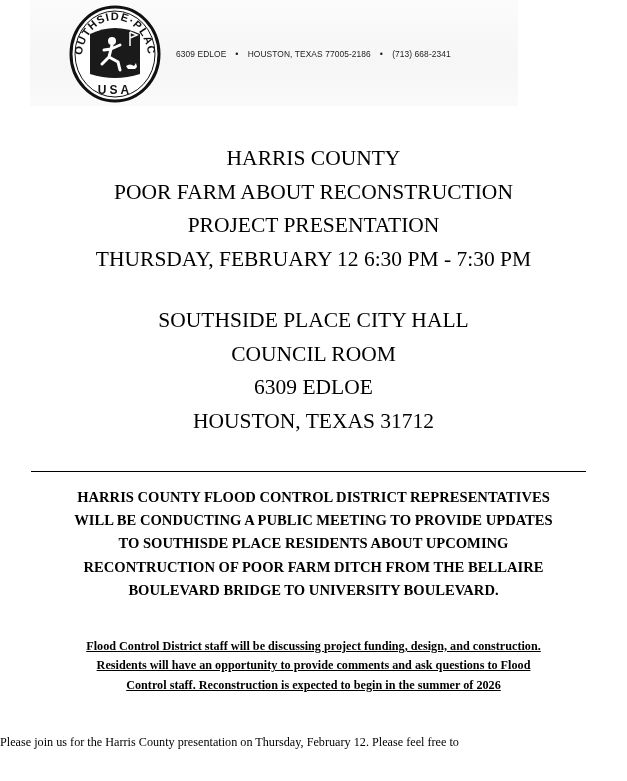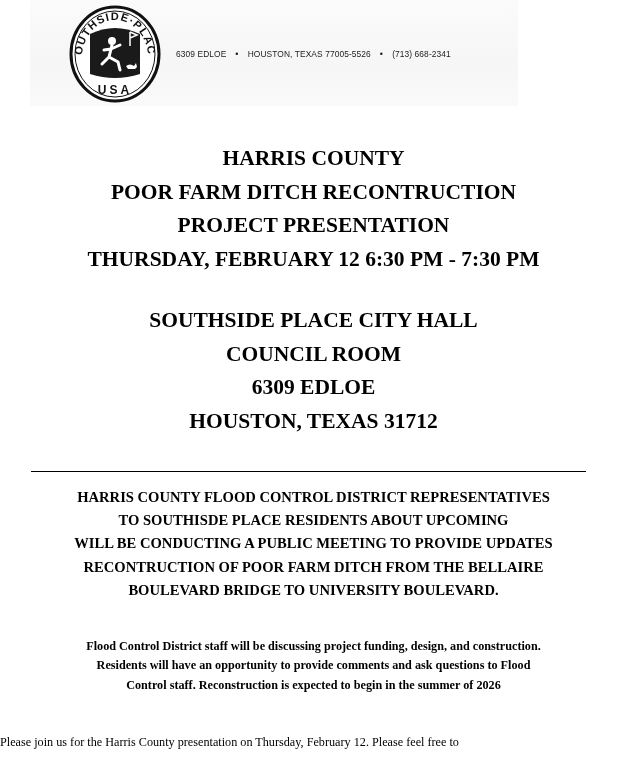--- a/index.html
+++ b/index.html
@@ -10,37 +10,37 @@
   }
   .logo { position: absolute; left: 38px; top: 4px; width: 94px; height: 100px; }
   .address-line {
     position: absolute; left: 146px; top: 49px;
     font-family: "Liberation Sans", sans-serif; font-size: 8.4px; color: #222;
     white-space: nowrap; letter-spacing: 0.1px;
   }
   .address-line .dot { margin: 0 9px; font-size: 9px; }
   .heading-block {
     position: absolute; left: 0; width: 627px; text-align: center;
-    font-family: "Liberation Serif", serif; font-weight: bold; font-size: 21.5px;
+    font-family: "Liberation Serif", serif; font-weight: normal; font-size: 21.5px;
   }
   .heading-block div { line-height: 33.5px; white-space: nowrap; }
   .h1 { top: 142px; }
   .h2 { top: 304px; }
   .divider {
     position: absolute; left: 31px; top: 471px; width: 555px; height: 0;
     border-top: 1.3px solid #000;
   }
   .announce {
     position: absolute; left: 0; top: 486px; width: 627px; text-align: center;
     font-family: "Liberation Serif", serif; font-weight: bold; font-size: 14.6px;
   }
   .announce div { line-height: 23.2px; white-space: nowrap; }
   .details {
     position: absolute; left: 0; top: 637px; width: 627px; text-align: center;
-    font-family: "Liberation Serif", serif; font-weight: bold; font-size: 12.2px;
+    font-family: "Liberation Serif", serif; font-weight: bold; font-size: 12.2px; text-decoration: underline;
   }
   .details div { line-height: 19.4px; white-space: nowrap; }
   .closing {
     position: absolute; left: 0; top: 733px; width: 627px; text-align: left;
     font-family: "Liberation Serif", serif; font-size: 12.2px;
   }
   .closing div { line-height: 18.5px; white-space: nowrap; }
 </style>
 </head>
 <body>
@@ -56,44 +56,44 @@
       <textPath href="#arcTop" startOffset="50%" text-anchor="middle">SOUTHSIDE·PLACE</textPath>
     </text>
     <path d="M 22 30 Q 47 18 72 30 L 72 70 Q 47 78 22 70 Z" fill="#1a1a1a"></path>
     <circle cx="44" cy="37" r="4" fill="#fff"></circle>
     <path d="M 44 41 L 41 53 L 34 60 M 41 53 L 50 58 L 52 66 M 43 45 L 36 46 M 43 45 L 52 41" stroke="#fff" stroke-width="3" fill="none" stroke-linecap="round"></path>
     <path d="M 58 62 q 4 -3 8 0 l 2 -3 l 1 4 l -2 2 l -7 0 z" fill="#fff"></path>
     <path d="M 62 28 L 62 42 M 62 28 L 69 31 L 62 34" stroke="#fff" stroke-width="1.5" fill="none"></path>
     <text x="47" y="90" text-anchor="middle" font-family="Liberation Sans, sans-serif" font-weight="bold" font-size="12" fill="#111" letter-spacing="3">USA</text>
   </svg>
   <div class="address-line">
-    <span>6309 EDLOE</span><span class="dot">•</span><span>HOUSTON, TEXAS 77005-5526</span><span class="dot">•</span><span>(713) 668-2341</span>
+    <span>6309 EDLOE</span><span class="dot">•</span><span>HOUSTON, TEXAS 77005-2186</span><span class="dot">•</span><span>(713) 668-2341</span>
   </div>
 </div>
 
 <div class="heading-block h1">
   <div>HARRIS COUNTY</div>
-  <div>POOR FARM DITCH RECONTRUCTION</div>
+  <div>POOR FARM ABOUT RECONSTRUCTION</div>
   <div>PROJECT PRESENTATION</div>
   <div>THURSDAY, FEBRUARY 12 6:30 PM - 7:30 PM</div>
 </div>
 
 <div class="heading-block h2">
   <div>SOUTHSIDE PLACE CITY HALL</div>
   <div>COUNCIL ROOM</div>
   <div>6309 EDLOE</div>
   <div>HOUSTON, TEXAS 31712</div>
 </div>
 
 <div class="divider"></div>
 
 <div class="announce">
   <div>HARRIS COUNTY FLOOD CONTROL DISTRICT REPRESENTATIVES</div>
+  <div>WILL BE CONDUCTING A PUBLIC MEETING TO PROVIDE UPDATES</div>
   <div>TO SOUTHISDE PLACE RESIDENTS ABOUT UPCOMING</div>
-  <div>WILL BE CONDUCTING A PUBLIC MEETING TO PROVIDE UPDATES</div>
   <div>RECONTRUCTION OF POOR FARM DITCH FROM THE BELLAIRE</div>
   <div>BOULEVARD BRIDGE TO UNIVERSITY BOULEVARD.</div>
 </div>
 
 <div class="details">
   <div>Flood Control District staff will be discussing project funding, design, and construction.</div>
   <div>Residents will have an opportunity to provide comments and ask questions to Flood</div>
   <div>Control staff. Reconstruction is expected to begin in the summer of 2026</div>
 </div>
 

